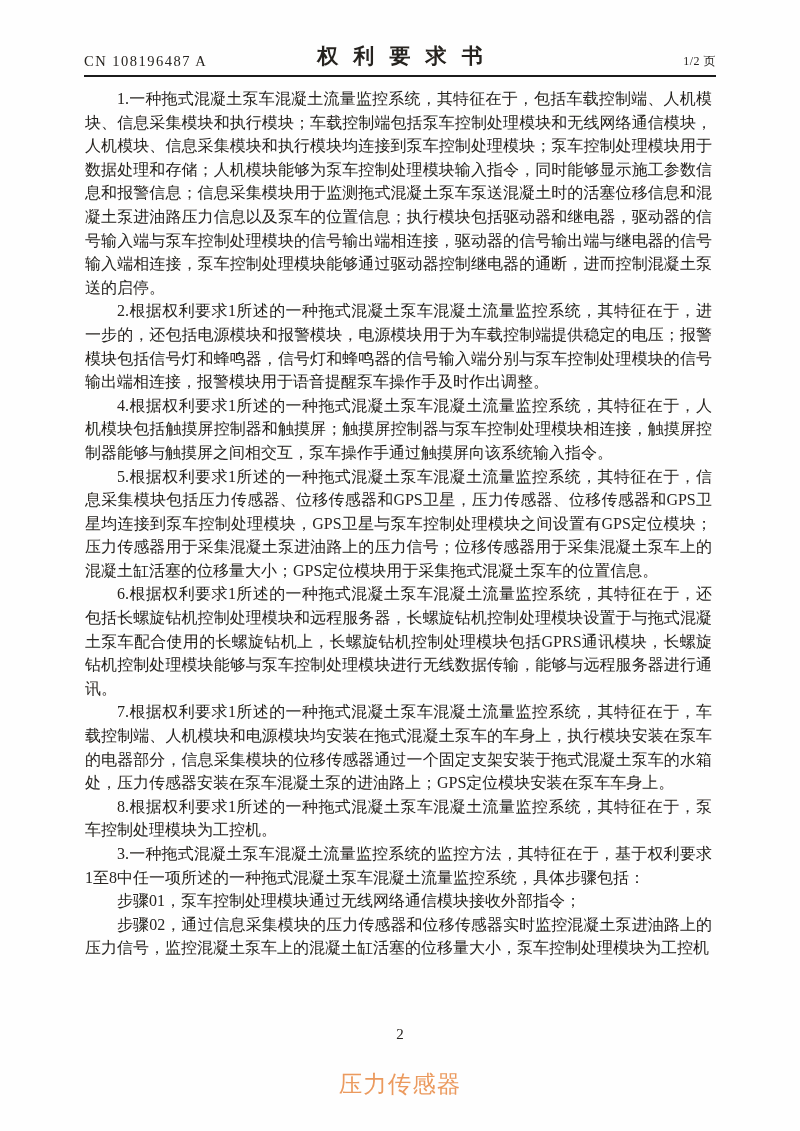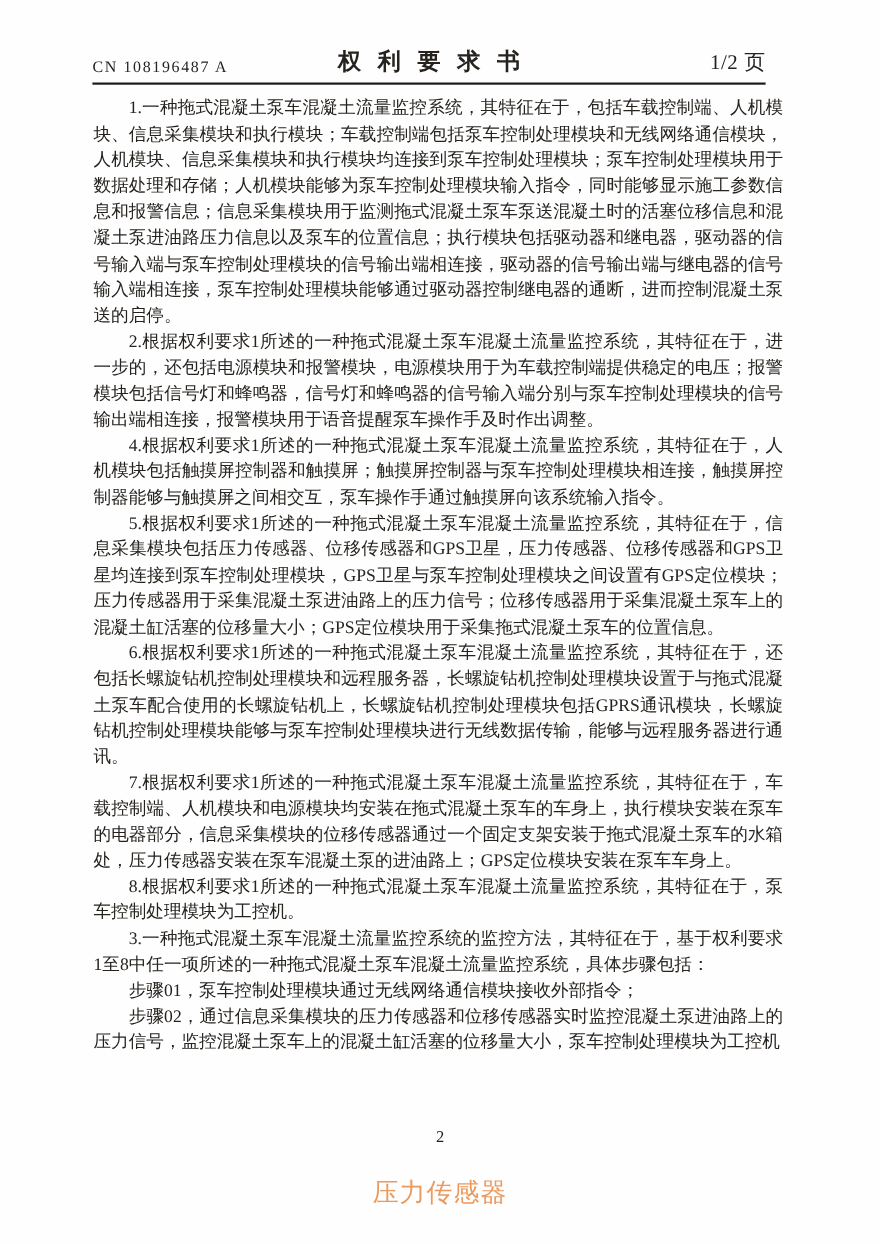--- a/index.html
+++ b/index.html
@@ -14,21 +14,21 @@
     background: #fefefe;
     overflow: hidden;
     font-family: "Liberation Serif", "DejaVu Serif", serif;
     color: #26231f;
   }
   
   .header {
     position: absolute;
     top: 44px;
     left: 84px;
-    right: 104px;
+    right: 84px;
     height: 26px;
     border-bottom: 2px solid #1b1b1b;
     display: flex;
     align-items: flex-end;
     justify-content: space-between;
     padding-bottom: 5px;
     box-sizing: content-box;
     text-align: center;
   }
   .pub-number {
@@ -41,21 +41,21 @@
     left: 50%;
     transform: translateX(-50%);
     font-size: 21px;
     font-weight: 700;
     letter-spacing: 0.72em;
     text-indent: 0.72em; 
     white-space: nowrap;
     font-family: "Liberation Sans", "DejaVu Sans", sans-serif;
   }
   .page-indicator {
-    font-size: 19px;
+    font-size: 12px;
     letter-spacing: 0.5px;
     white-space: nowrap;
   }
   
   .claims {
     position: absolute;
     top: 87px;
     left: 85px;
     width: 627px;
   }

